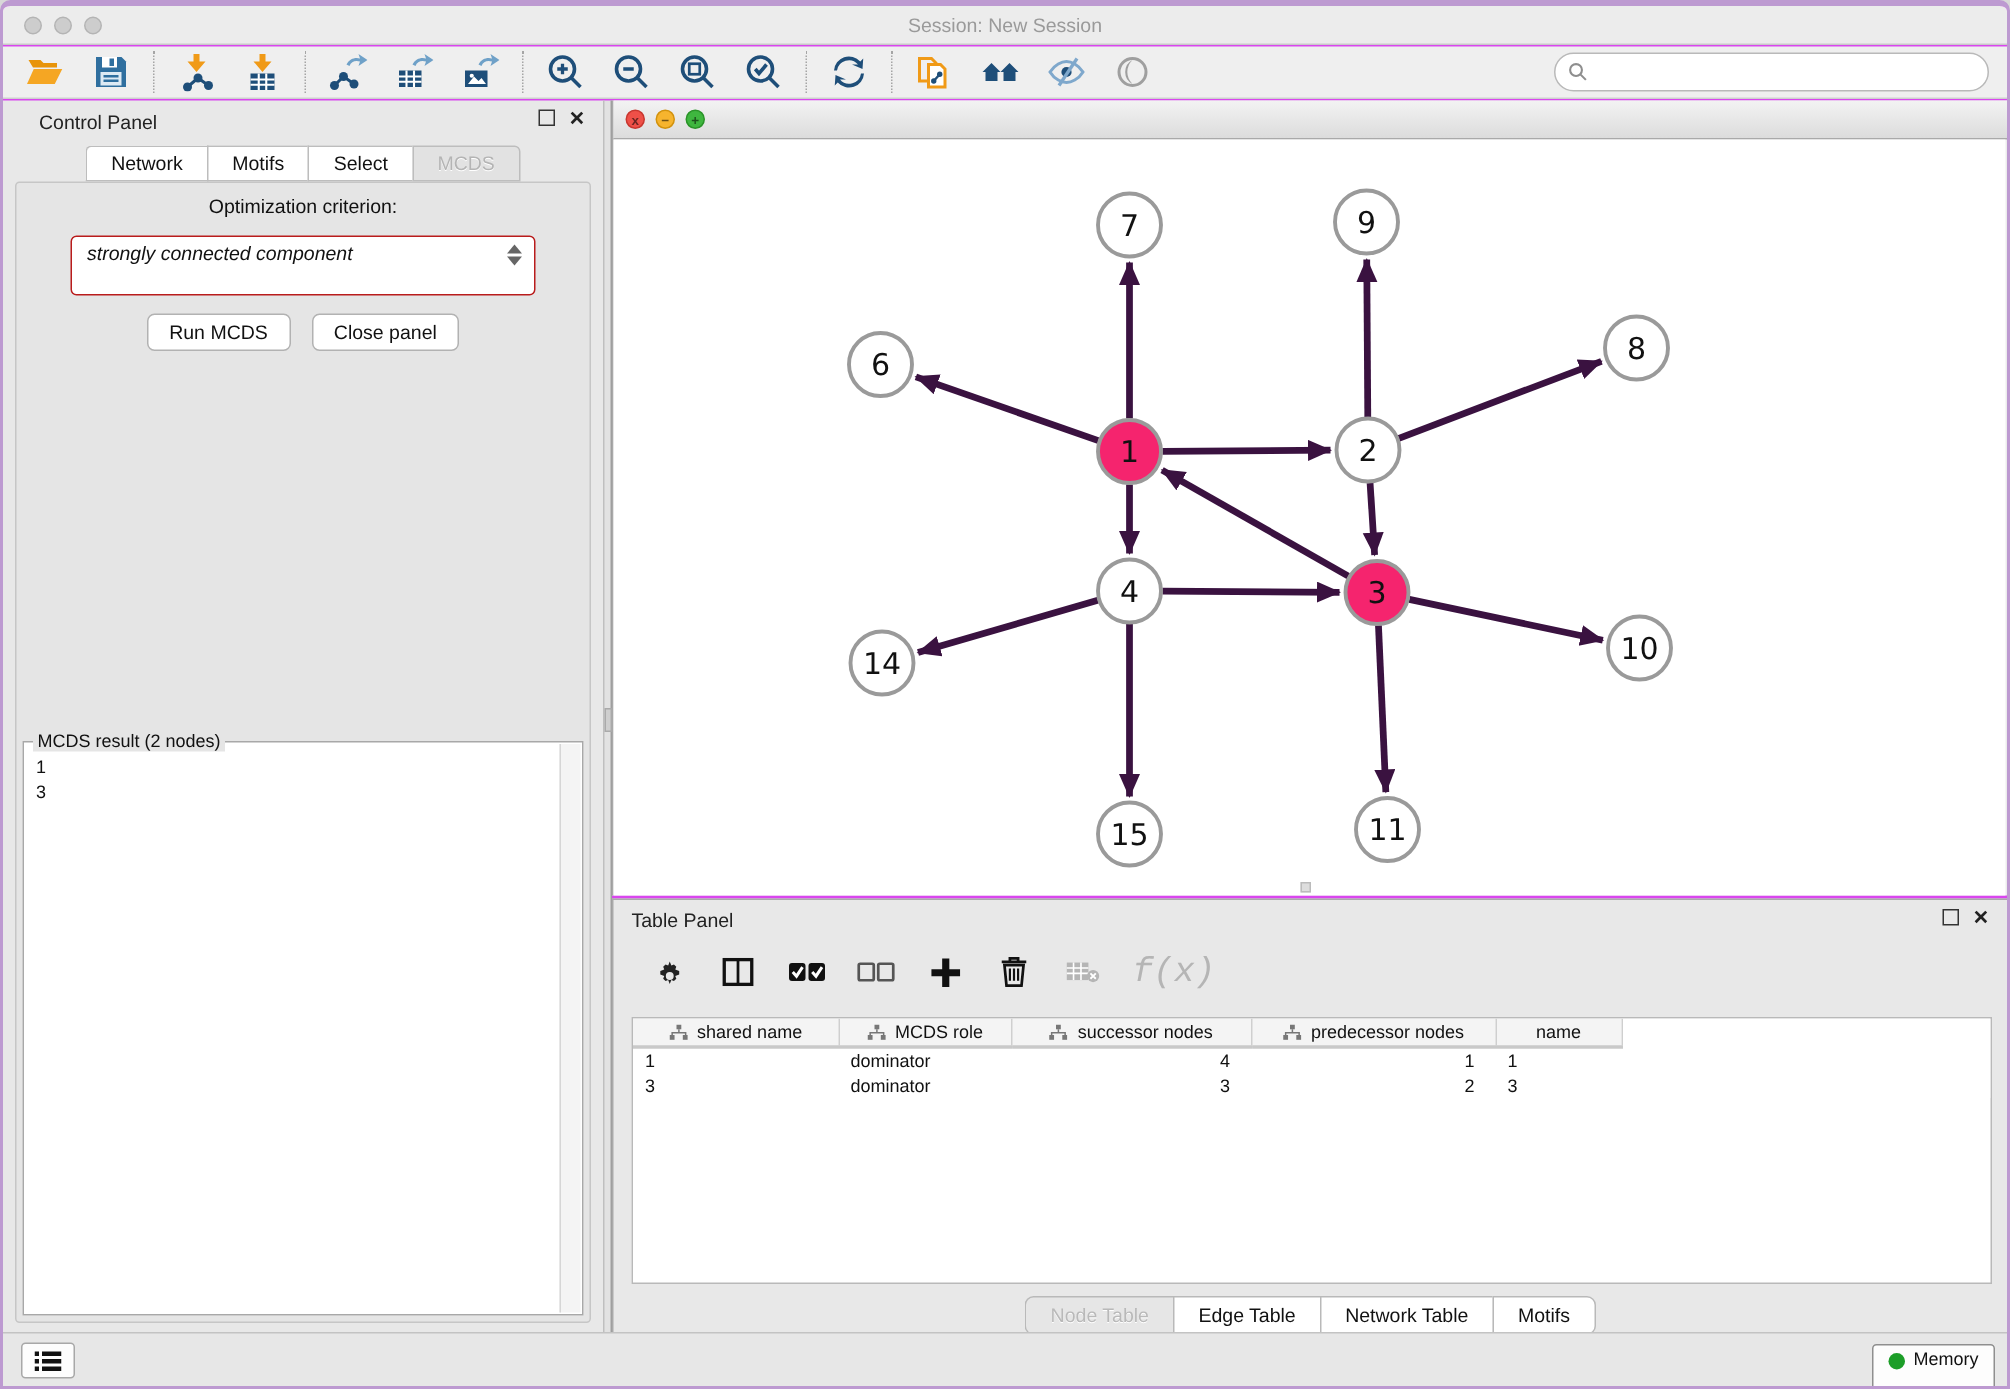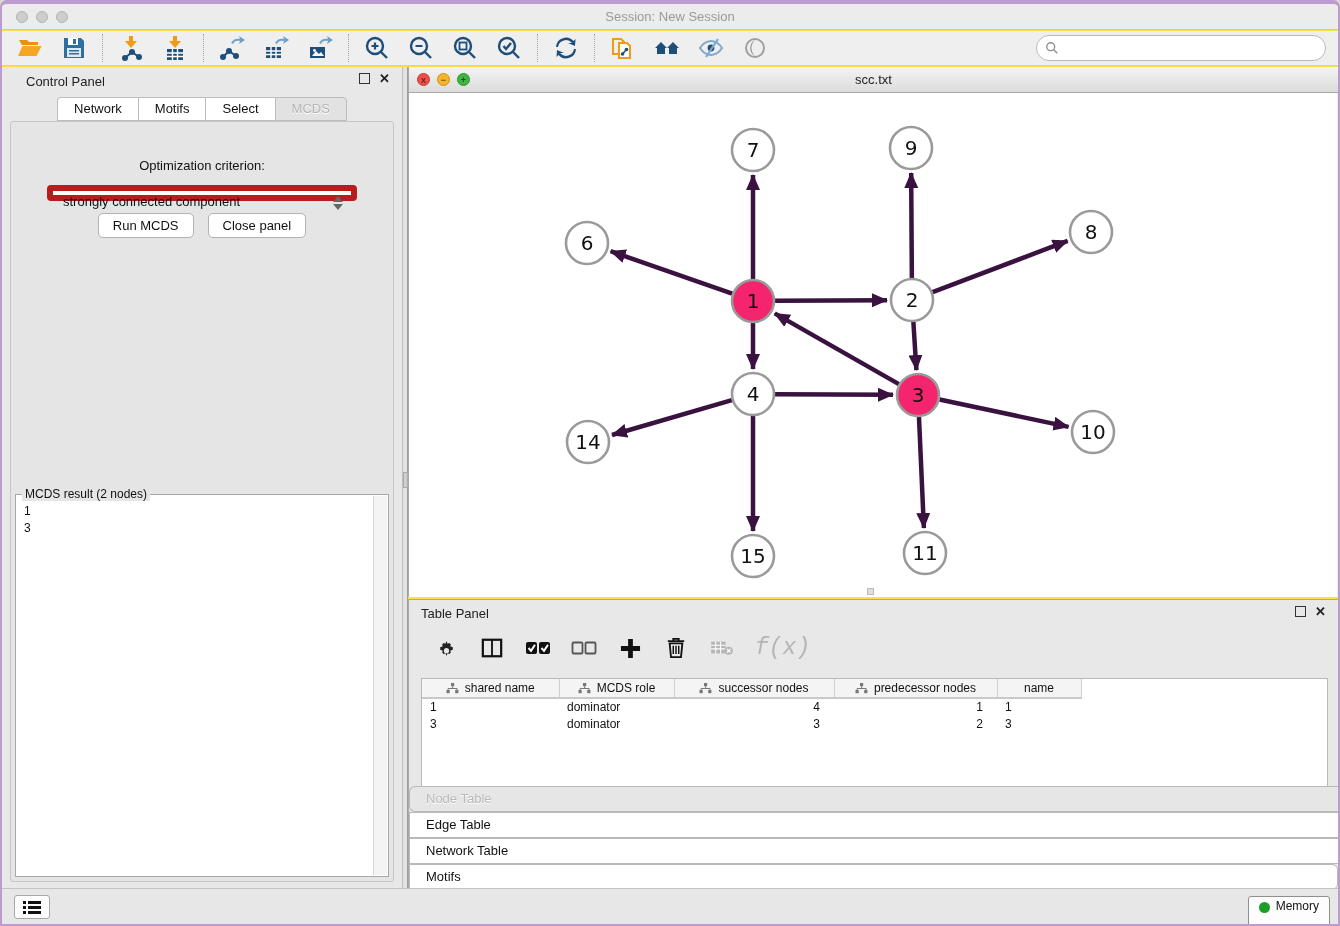--- a/index.html
+++ b/index.html
@@ -1,17 +1,17 @@
 <!DOCTYPE html>
 <html><head>
 <meta charset="utf-8">
 <style>
   * { margin:0; padding:0; box-sizing:border-box; }
   html,body { width:1340px; height:926px; background:#d8d8d8; font-family:"Liberation Sans",sans-serif; }
-  .window { position:relative; width:1340px; height:926px; background:#fde047; border:2px solid #bd9ad1; border-top:4px solid #bd9ad1; border-radius:7px 7px 0 0; overflow:hidden; }
+  .window { position:relative; width:1340px; height:926px; background:#d946ef; border:2px solid #bd9ad1; border-top:4px solid #bd9ad1; border-radius:7px 7px 0 0; overflow:hidden; }
 
   
   .titlebar { position:absolute; left:0; top:0; width:100%; height:26px; background:#ececec; border-bottom:1px solid #c9c9c9; }
   .tl-dot { position:absolute; top:7px; width:12px; height:12px; border-radius:50%; background:#cdcdcd; border:1px solid #b4b4b4; }
   .titlebar .t-title { position:absolute; width:100%; text-align:center; top:5px; font-size:13px; color:#9a9a9a; }
 
   
   .toolbar { position:absolute; left:0; top:27px; width:100%; height:35px; background:#efefef; border-bottom:1px solid #cfcfcf; display:flex; align-items:center; }
   .tb-group { display:flex; align-items:center; gap:16px; padding:0 14px; }
   .tb-sep { width:1px; height:28px; border-left:1px dotted #a5a5a5; }
@@ -24,22 +24,22 @@
   .control-panel { position:absolute; left:0; top:63px; width:400px; height:821px; background:#e8e8e8; }
   .panel-head { position:relative; height:28px; padding:7px 0 0 24px; font-size:13px; color:#222; }
   .panel-head .ph-icons { position:absolute; right:12px; top:6px; display:flex; gap:9px; align-items:center; }
   .float-box { width:11px; height:11px; border:1.5px solid #333; display:inline-block; }
   .close-x { font-size:13px; font-weight:bold; color:#222; line-height:11px; }
   .cp-tabs { position:relative; height:24px; display:flex; justify-content:center; margin-top:2px; }
   .cp-tab { font-size:13px; padding:3px 16px 4px; background:#fff; border:1px solid #bdbdbd; border-right:none; color:#111; cursor:pointer; }
   .cp-tab:first-child { border-radius:4px 0 0 0; }
   .cp-tab.active { background:#e2e2e2; color:#b4b4b4; border-right:1px solid #bdbdbd; border-radius:0 4px 0 0; text-shadow:0 1px 0 #fff; }
   .cp-body { position:absolute; left:8px; right:8px; top:54px; bottom:6px; background:#e5e5e5; border:1px solid #c6c6c6; border-radius:3px; }
-  .opt-label { text-align:center; font-size:13px; color:#111; margin-top:36px; }
-  .dropdown { position:relative; margin:12px auto 0; width:310px; height:16px; background:#fff; border:6px solid #b91c1c; border-radius:4px; font-size:13px; color:#111; padding:3px 0 0 10px; cursor:pointer; }
+  .opt-label { text-align:center; font-size:13px; color:#111; margin-top:8px; }
+  .dropdown { position:relative; margin:12px auto 0; width:310px; height:40px; background:#fff; border:1px solid #b91c1c; border-radius:4px; font-size:13px; color:#111; padding:3px 0 0 10px; cursor:pointer;font-style:italic; }
   .dd-stepper { position:absolute; right:8px; top:4px; width:10px; height:16px; }
   .dd-stepper .up { position:absolute; top:1px; left:0; width:0; height:0; border-left:5px solid transparent; border-right:5px solid transparent; border-bottom:6px solid #666; }
   .dd-stepper .down { position:absolute; bottom:1px; left:0; width:0; height:0; border-left:5px solid transparent; border-right:5px solid transparent; border-top:6px solid #666; }
   .btn-row { display:flex; justify-content:center; gap:14px; margin-top:12px; }
   .sw-btn { background:#fff; border:1px solid #b2b2b2; border-radius:5px; font-size:13px; color:#111; padding:4px 14px; cursor:pointer; font-family:"Liberation Sans",sans-serif; }
   .result-box { position:absolute; left:4px; right:4px; top:372px; bottom:4px; border:1px solid #a8a8a8; background:#fff; }
   .result-legend { position:absolute; top:-8px; left:6px; background:#e5e5e5; font-size:12px; color:#111; padding:0 3px; }
   .result-text { position:absolute; inset:2px 16px 2px 2px; font-size:12px; color:#111; line-height:17px; padding:6px 0 0 6px; white-space:pre; font-family:"Liberation Sans",sans-serif; }
   .result-scroll { position:absolute; top:1px; bottom:1px; right:1px; width:14px; background:#f4f4f4; border-left:1px solid #d6d6d6; }
 
@@ -67,21 +67,21 @@
   .tp-btn { width:26px; height:26px; display:flex; align-items:center; justify-content:center; cursor:pointer; }
   .tp-btn.disabled { cursor:default; }
   .fx-label { font-family:Liberation Mono, monospace; font-style:italic; font-size:23px; color:#b5b5b5; }
   .data-table { position:absolute; left:12px; right:10px; top:78px; bottom:38px; background:#fff; border:1px solid #b9b9b9; overflow:hidden; }
   table.grid { border-collapse:collapse; font-size:12px; color:#111; table-layout:fixed; width:100%; }
   table.grid th { height:19px; background:#f4f4f4; border-right:1px solid #cfcfcf; border-bottom:2px solid #c9c9c9; font-weight:normal; font-size:12px; }
   table.grid th .th-inner { display:flex; align-items:center; justify-content:center; gap:6px; }
   table.grid th.filler, table.grid td.filler { border-right:none; background:#fff; border-bottom:none; }
   table.grid td { height:17px; padding:0 8px; border:none; }
   td.al { text-align:left; } td.ar { text-align:right; padding-right:14px !important; }
-  .tp-tabs { position:absolute; bottom:4px; left:0; width:100%; display:flex; justify-content:center;flex-direction:column; }
+  .tp-tabs { position:absolute; bottom:4px; left:0; width:100%; display:flex; justify-content:center; }
   .tp-tab { font-size:13px; padding:4px 16px 5px; background:#fff; border:1px solid #b9b9b9; border-right:none; color:#111; cursor:pointer; }
   .tp-tab:first-child { border-radius:6px 0 0 6px; }
   .tp-tab:last-child { border-right:1px solid #b9b9b9; border-radius:0 6px 6px 0; }
   .tp-tab.active { background:#e6e6e6; color:#b9b9b9; text-shadow:0 1px 0 #fff; }
 
   
   .statusbar { position:absolute; left:0; bottom:0; width:100%; height:36px; background:#e7e7e7; border-top:1px solid #c3c3c3; }
   .list-btn { position:absolute; left:12px; top:6px; width:36px; height:24px; background:#fdfdfd; border:1px solid #a8a8a8; border-radius:3px; display:flex; align-items:center; justify-content:center; cursor:pointer; }
   .memory-btn { position:absolute; right:8px; top:7px; height:23px; background:#fdfdfd; border:1px solid #8f8f8f; border-radius:3px; display:flex; align-items:flex-end; gap:6px; padding:16px 10px; font-size:12px; color:#111; cursor:pointer; }
   .mem-dot { width:11px; height:11px; border-radius:50%; background:#1c9e28; }
@@ -285,21 +285,20 @@
       <span class="v-grip"></span>
     </div>
 
   <div class="net-window">
     <div class="net-titlebar">
       <span class="net-dots">
         <span class="nd red">x</span>
         <span class="nd yellow">−</span>
         <span class="nd green">+</span>
       </span>
-      <div class="net-title">scc.txt</div>
     </div>
     <div class="net-canvas" id="net-canvas"><svg viewBox="0 0 928 504" width="928" height="504">
           <defs>
             <marker id="arr" markerUnits="userSpaceOnUse" markerWidth="18" markerHeight="16" refX="15" refY="7" orient="auto">
               <path d="M0,0 L16,7 L0,14 z" fill="#3a1240"></path>
             </marker>
           </defs>
           <line x1="344" y1="186" x2="344" y2="82" stroke="#3a1240" stroke-width="4.5" marker-end="url(#arr)"></line>
           <line x1="323.23121807335133" y1="200.7434376400866" x2="201.60088855300984" y2="158.24609359081066" stroke="#3a1240" stroke-width="4.5" marker-end="url(#arr)"></line>
           <line x1="365.9995649035371" y1="207.86163795658152" x2="478.00049442779874" y2="207.1572295947937" stroke="#3a1240" stroke-width="4.5" marker-end="url(#arr)"></line>

